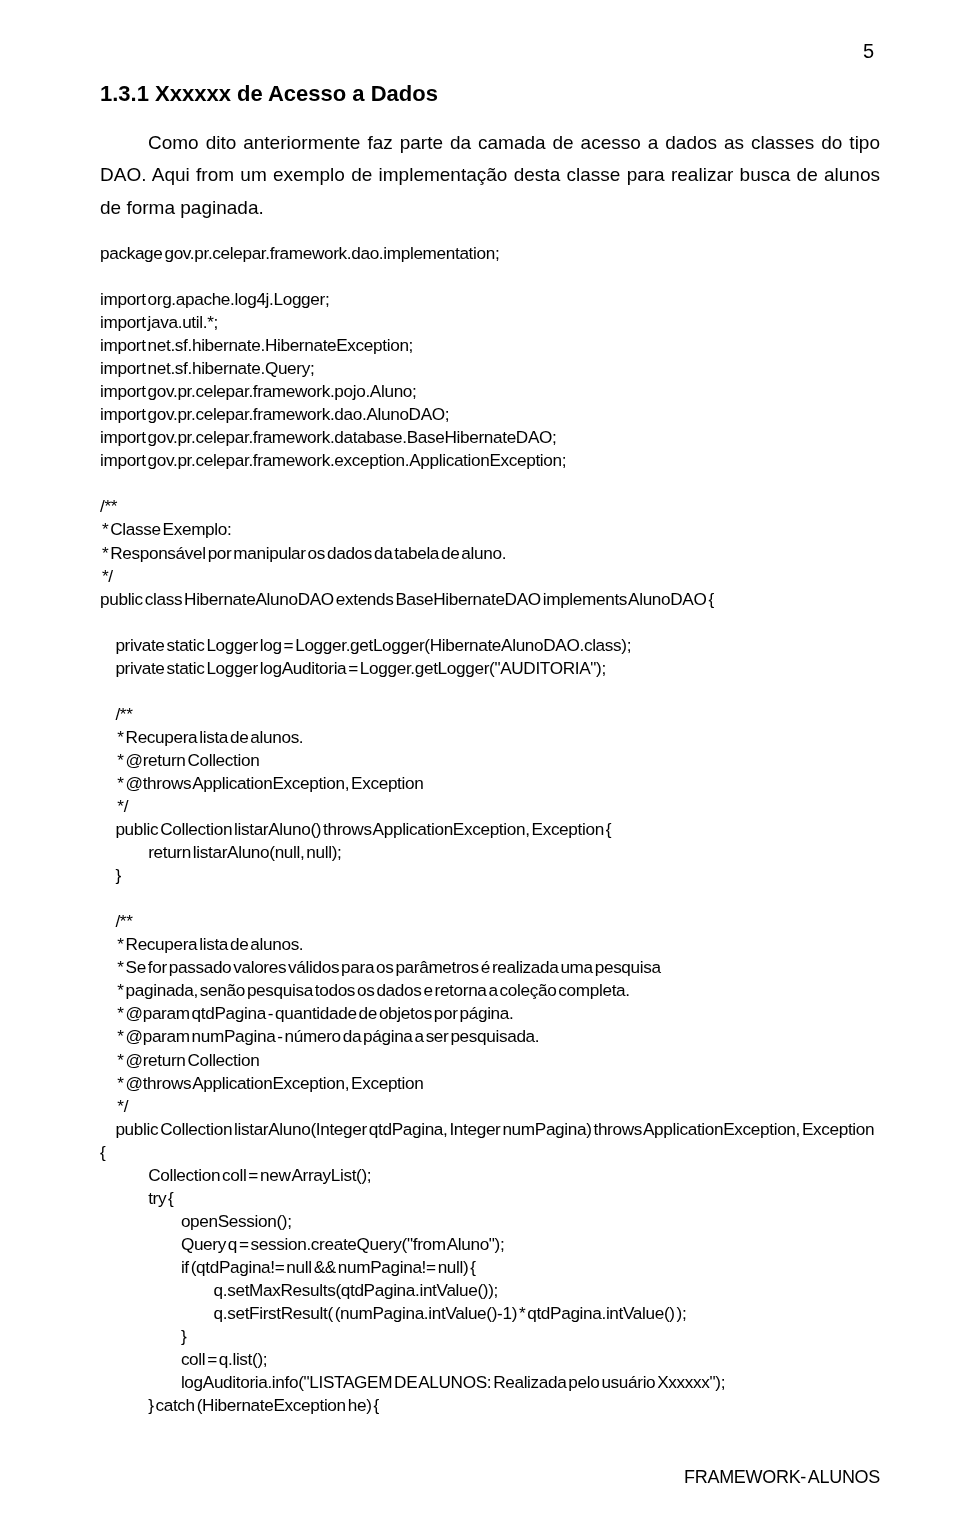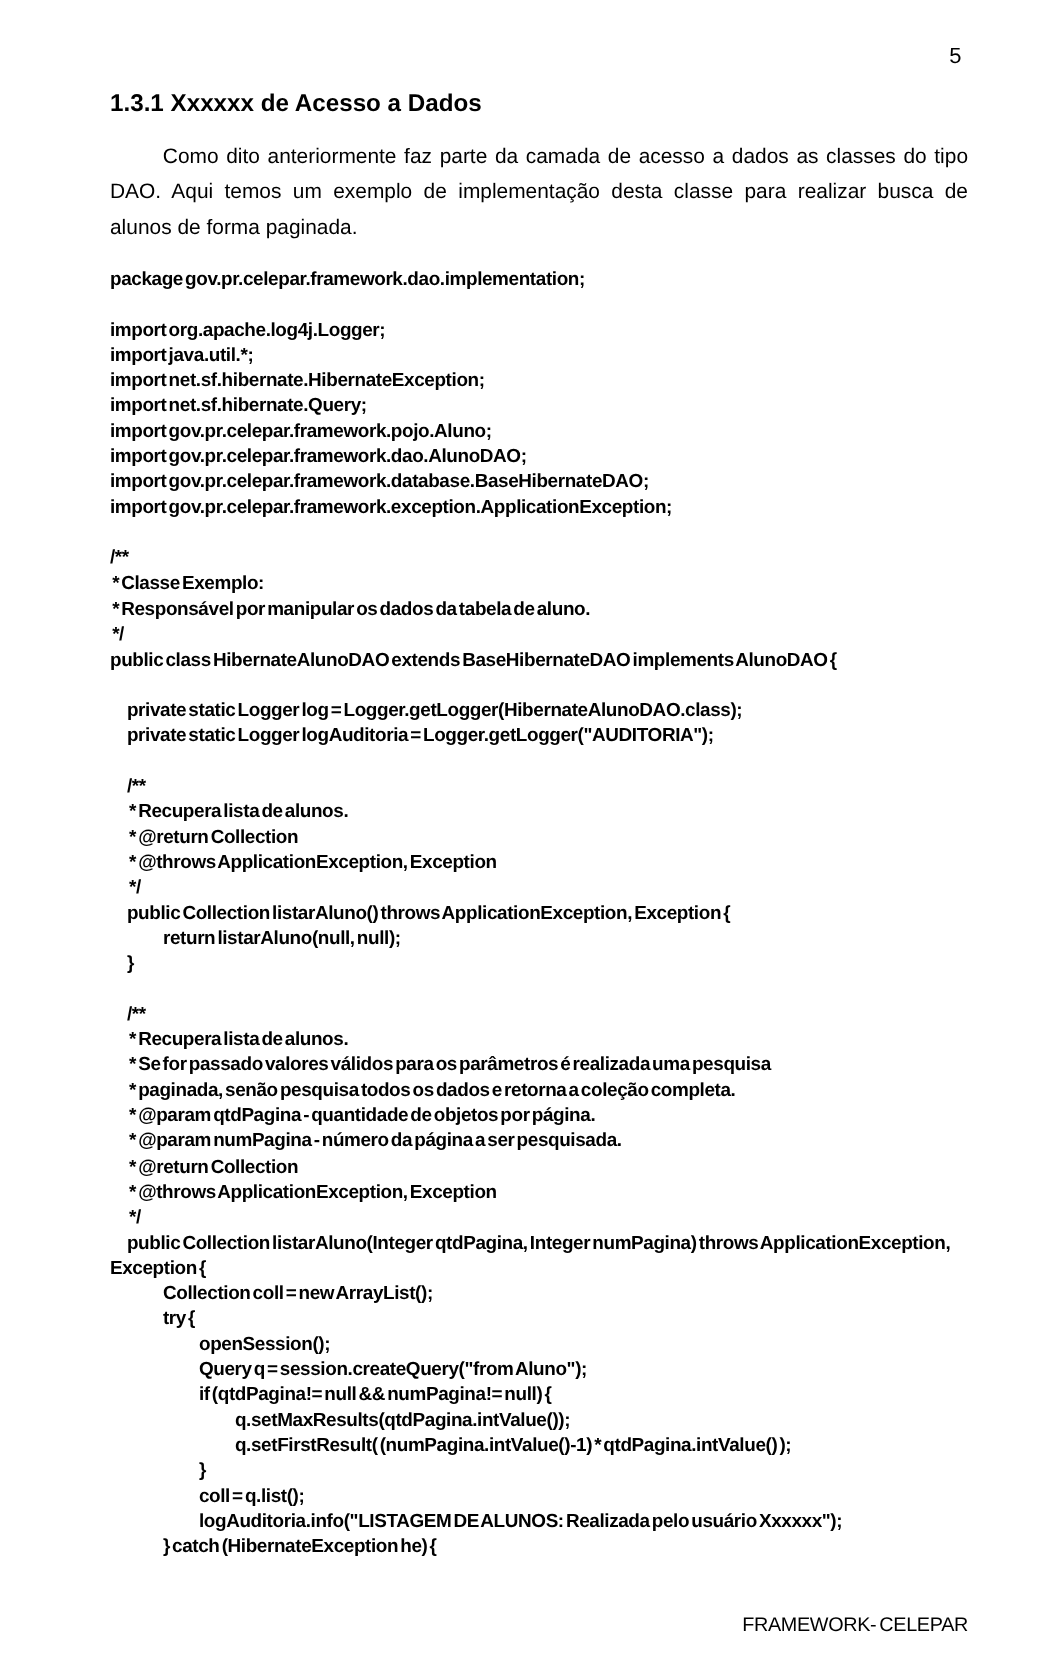--- a/index.html
+++ b/index.html
@@ -31,39 +31,38 @@
     text-align: justify;
   }
   .code-block {
     font-size: 17.2px;
     line-height: 1.34;
     white-space: pre-wrap;
     font-family: Arial, Helvetica, sans-serif;
     letter-spacing: -0.35px;
     word-spacing: -2.5px;
     margin-top: 16px;
-    font-weight: bold;
   }
   .footer {
     position: absolute;
     bottom: 26px;
     right: 80px;
     font-size: 18px;
     letter-spacing: -0.3px;
     word-spacing: -2px;
   }
 </style>
 </head>
 <body>
 
 <div class="page-number">5</div>
 
 <h2 class="section-title">1.3.1 Xxxxxx de Acesso a Dados</h2>
 
-<p class="body-text">Como dito anteriormente faz parte da camada de acesso a dados as classes do tipo DAO. Aqui temos um exemplo de implementação desta classe para realizar busca de alunos de forma paginada.</p>
+<p class="body-text">Como dito anteriormente faz parte da camada de acesso a dados as classes do tipo DAO. Aqui from um exemplo de implementação desta classe para realizar busca de alunos de forma paginada.</p>
 
 <div class="code-block">package gov.pr.celepar.framework.dao.implementation;
 
 import org.apache.log4j.Logger;
 import java.util.*;
 import net.sf.hibernate.HibernateException;
 import net.sf.hibernate.Query;
 import gov.pr.celepar.framework.pojo.Aluno;
 import gov.pr.celepar.framework.dao.AlunoDAO;
 import gov.pr.celepar.framework.database.BaseHibernateDAO;
@@ -102,13 +101,13 @@
                                           openSession();
                                           Query q = session.createQuery("from Aluno");
                                           if (qtdPagina!= null &amp;&amp; numPagina!= null) {
                                                            q.setMaxResults(qtdPagina.intValue());
                                                            q.setFirstResult( (numPagina.intValue()-1) * qtdPagina.intValue() );
                                           }
                                           coll = q.list();
                                           logAuditoria.info("LISTAGEM DE ALUNOS: Realizada pelo usuário Xxxxxx");
                          } catch (HibernateException he) {</div>
 
-<div class="footer">FRAMEWORK- CELEPAR</div>
+<div class="footer">FRAMEWORK- ALUNOS</div>
 
 </body></html>

